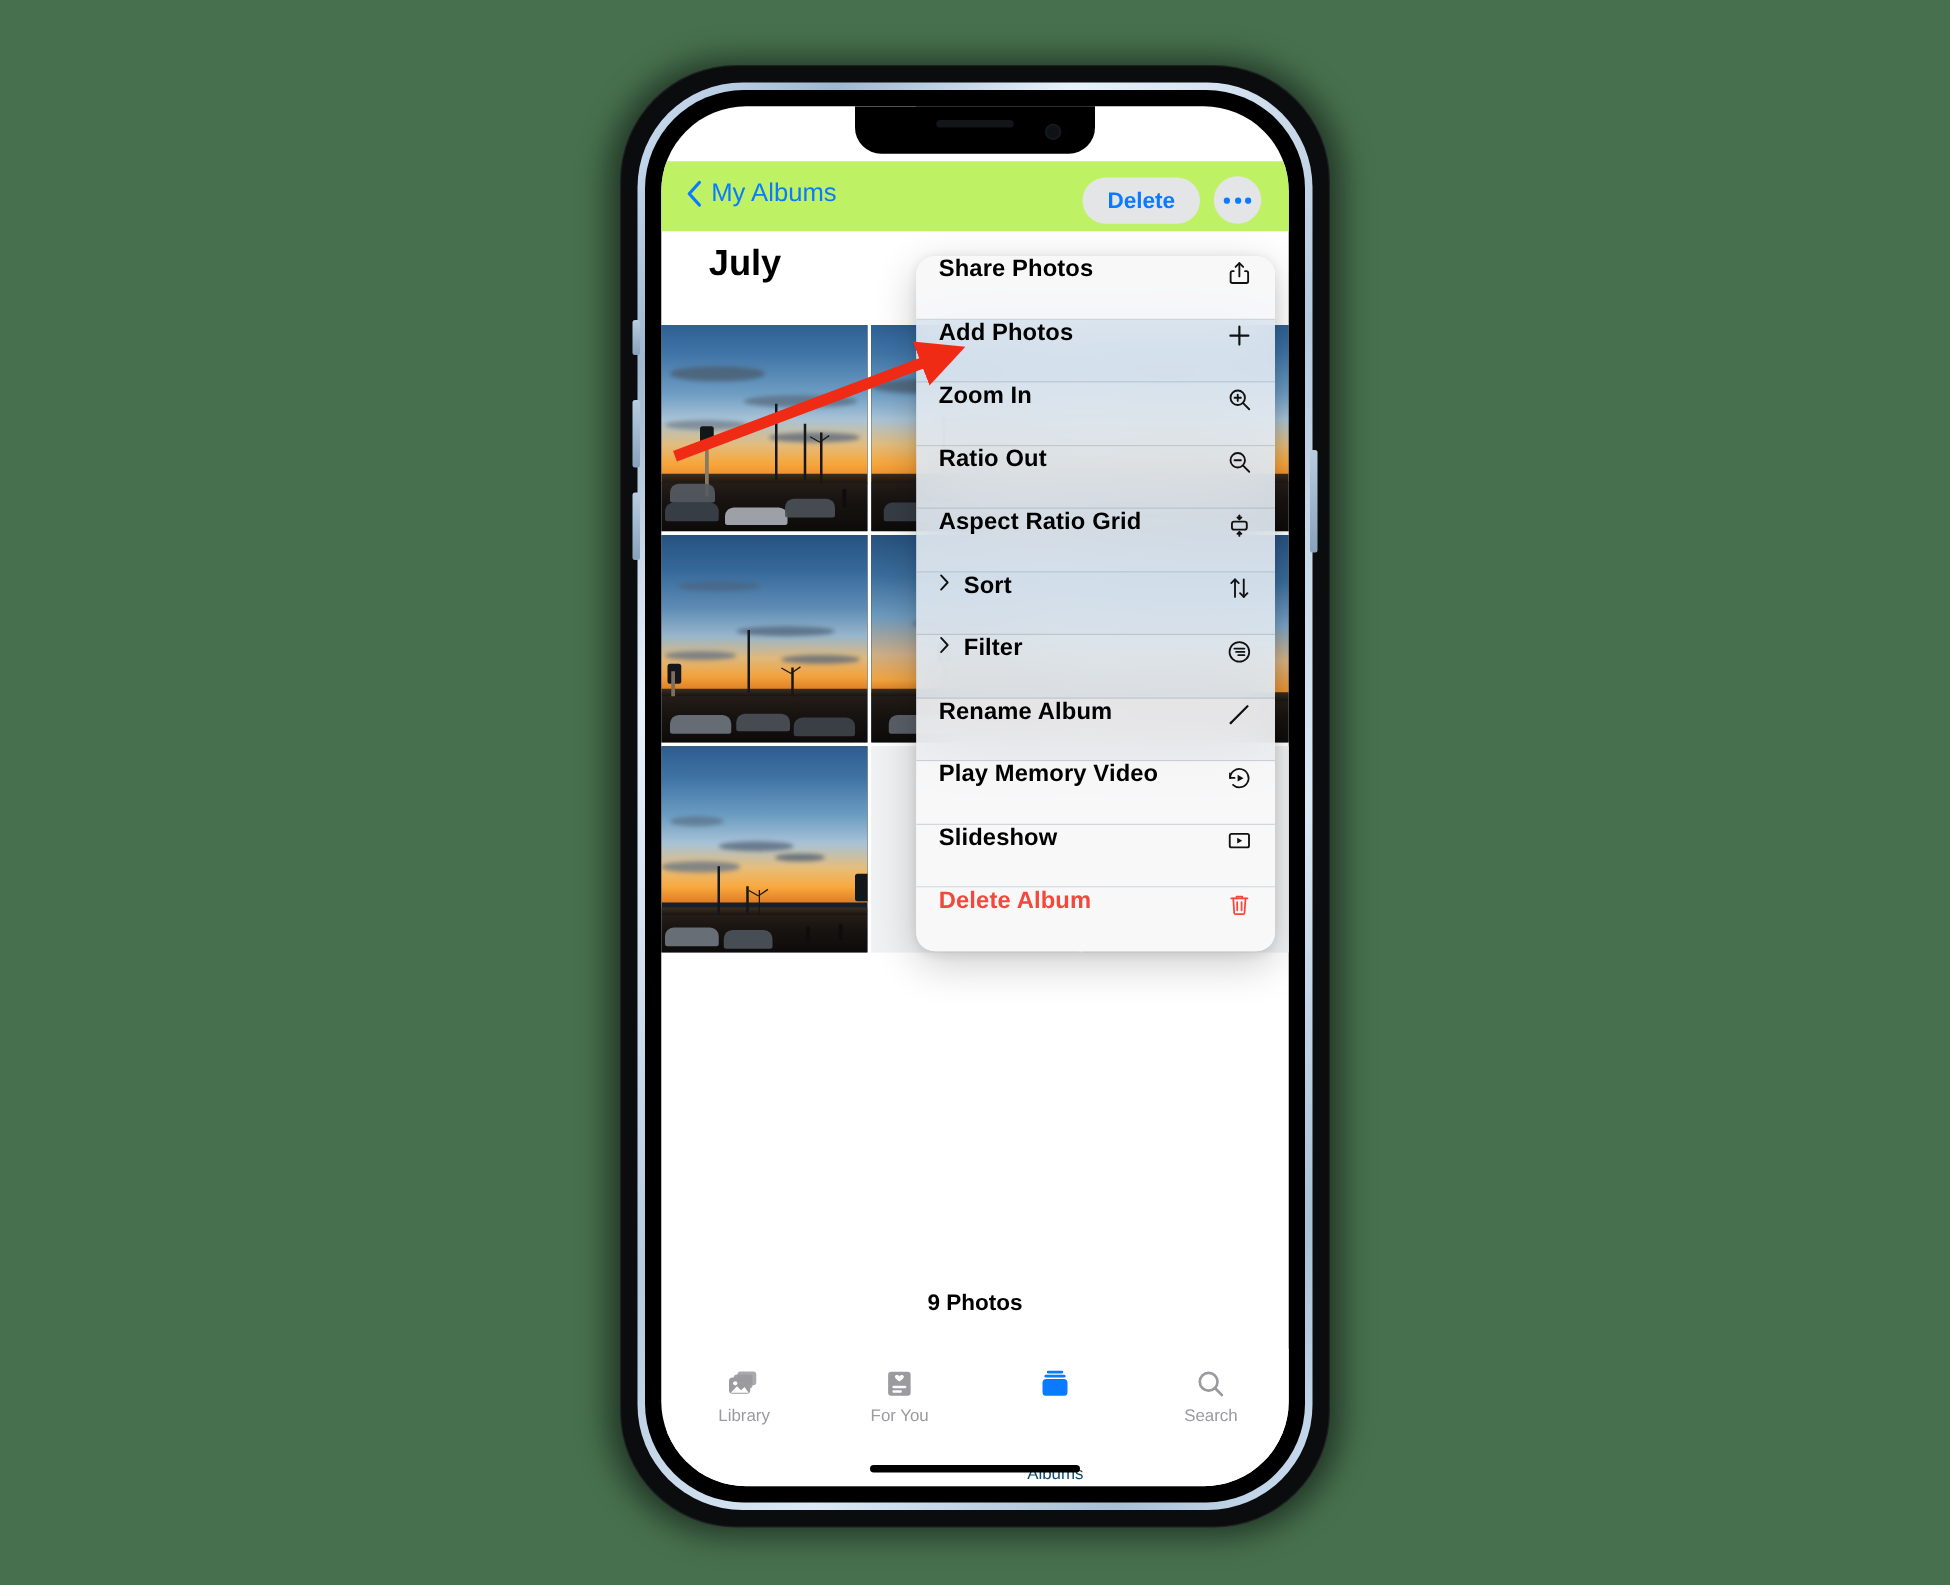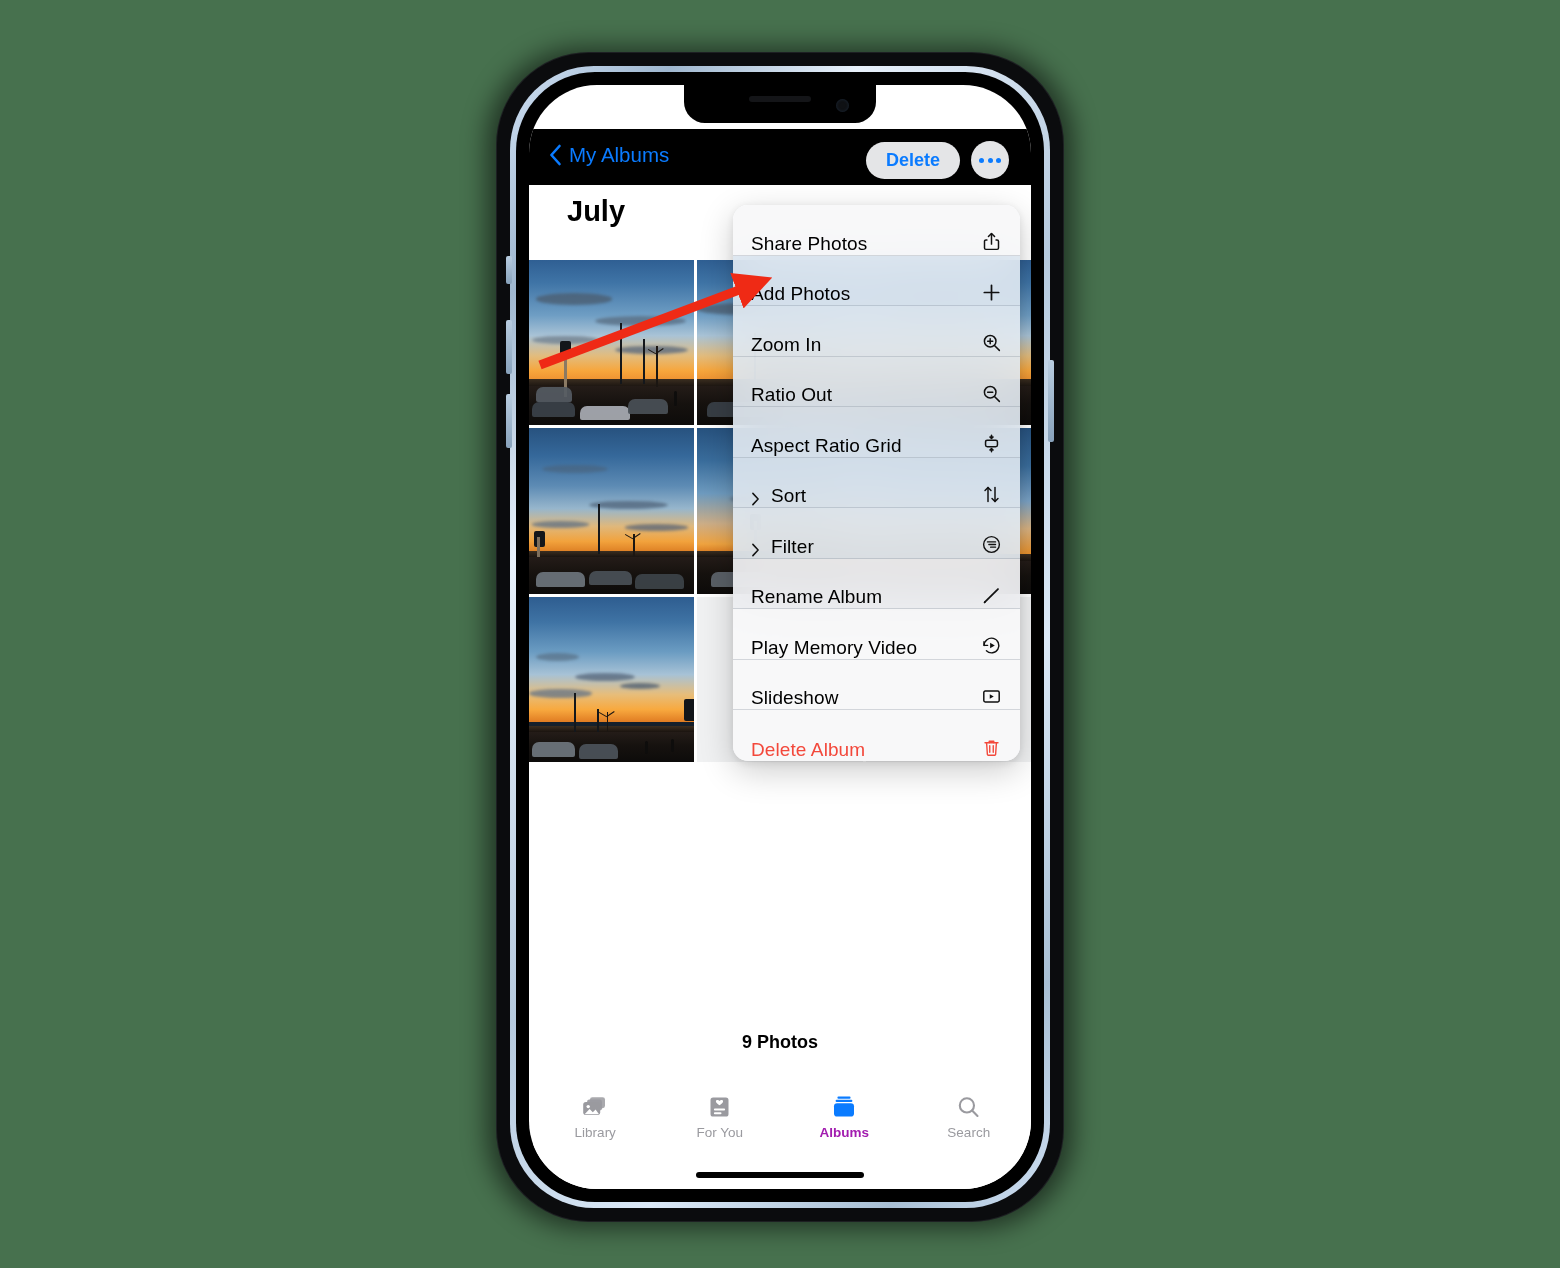--- a/index.html
+++ b/index.html
@@ -167,21 +167,21 @@
     background: #000;
     border-radius: 2.6px;
   }
 
   
   #nav-bar {
     position: absolute;
     left: 0; right: 0; top: 44px;
     height: 56px;
     z-index: 30;
-    background: #000000;
+    background: #bef264;
   }
   #back-button {
     position: absolute;
     left: 20px;
     top: 14px;
     display: flex;
     align-items: center;
     gap: 7px;
     color: #0a7bff;
     font-size: 20.5px;
@@ -351,25 +351,26 @@
     overflow: hidden;
     background: rgba(246,248,250,.80);
     backdrop-filter: blur(26px);
     box-shadow: 0 10px 34px rgba(0,0,0,.20), 0 2px 10px rgba(0,0,0,.10);
     z-index: 25;
   }
   .menu-row {
     position: relative;
     height: 50.5px;
     display: flex;
-    align-items: flex-end;
+    align-items: flex-start;
     padding: 0 16px 0 18px;
     border-bottom: .8px solid rgba(120,130,145,.28);
     cursor: pointer;
     box-sizing: border-box;
+    font-weight: bold;
   }
   .menu-row:last-child { border-bottom: none; }
   
   .menu-row.tint-blue  { background: rgba(208,220,234,.52); }
   .menu-row.tint-blue2 { background: rgba(214,225,237,.50); }
   .menu-row.tint-gray  { background: rgba(236,238,240,.62); }
   .menu-row.tint-light { background: rgba(247,248,249,.80); }
   .menu-label {
     flex: 1;
     font-size: 19px;
@@ -417,21 +418,21 @@
     flex-direction: column;
     align-items: center;
     gap: 5px;
     cursor: pointer;
   }
   .tab-icon { height: 27px; display: flex; align-items: center; justify-content: center; }
   .tab-label {
     font-size: 13.5px;
     color: #9a9a9f;
   }
-  .tab-item.active .tab-label { color: #a21caf; font-weight: 700; }
+  .tab-item.active .tab-label { color: #0c4a6e; font-weight: 400; margin-top: 46px; }
   #home-indicator {
     position: absolute;
     left: 50%;
     transform: translateX(-50%);
     bottom: 11px;
     width: 168px;
     height: 6px;
     border-radius: 3px;
     background: #000;
     z-index: 22;

